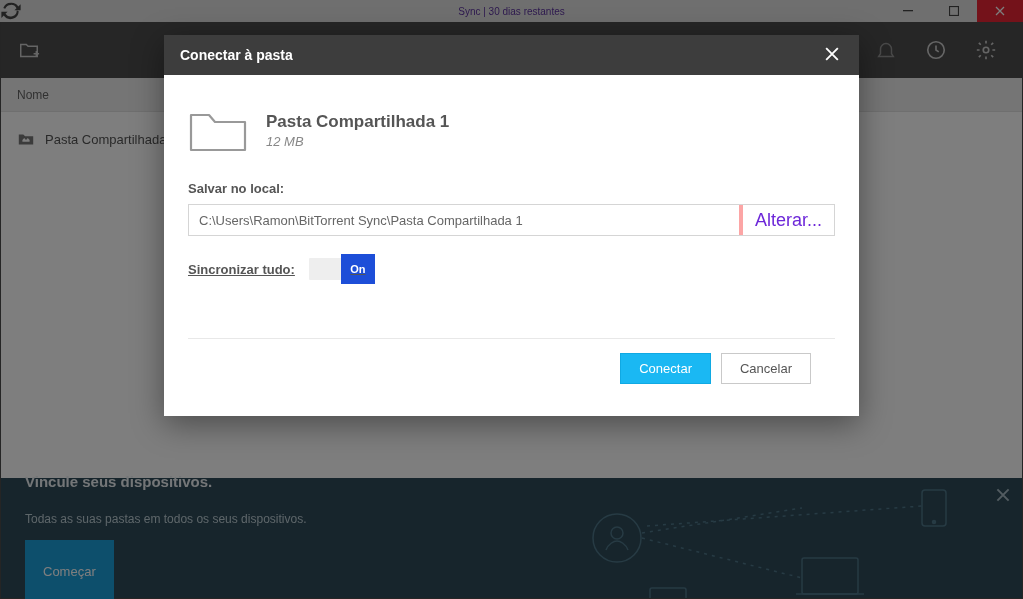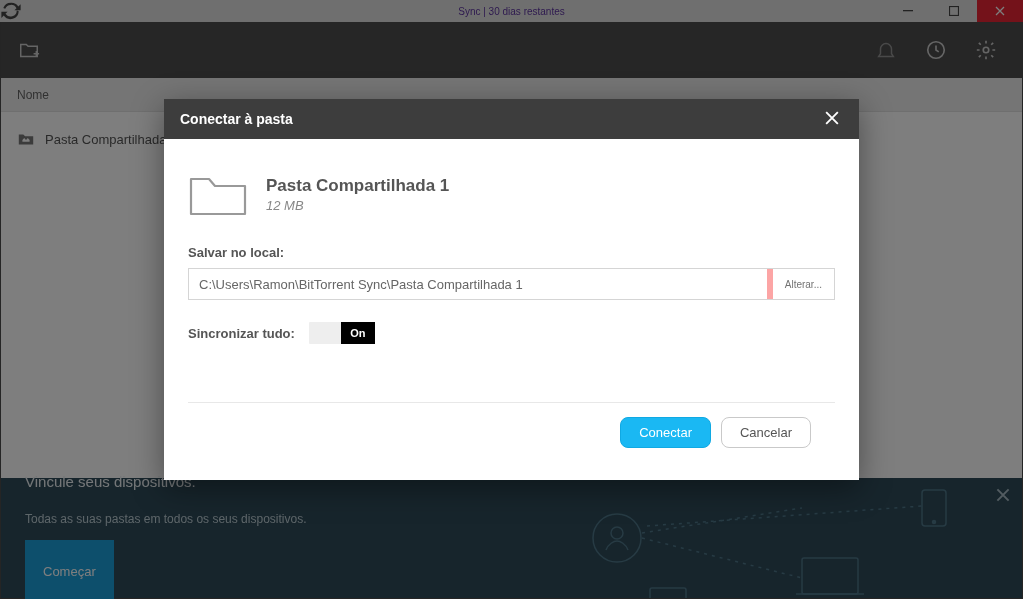--- a/index.html
+++ b/index.html
@@ -27,50 +27,50 @@
 
 .list-header { height: 34px; background: #ececec; display: flex; align-items: center; padding: 0 16px; font-size: 12px; color: #555; border-bottom: 1px solid #ddd; }
 
 
 .list-body { flex: 1; background: #fff; padding: 10px 16px; }
 .list-row { display: flex; align-items: center; gap: 10px; height: 34px; color: #444; font-size: 13px; }
 .row-icon { width: 18px; height: 18px; }
 
 
 .banner { background: #1b3a4a; color: #fff; padding: 20px 24px; position: relative; height: 120px; display: flex; align-items: center; }
-.banner-text h3 { font-size: 15px; font-weight: 400; margin-bottom: 22px; color: #e8eef1; }
+.banner-text h3 { font-size: 15px; font-weight: 700; margin-bottom: 22px; color: #e8eef1; }
 .banner-text p { font-size: 12px; color: #b7c9d1; margin-bottom: 14px; }
 .banner-btn { background: #0597d8; color: #fff; border: none; padding: 24px 18px; font-size: 13px; cursor: pointer; }
 .banner-close { position: absolute; top: 10px; right: 12px; color: #9fb4bf; cursor: pointer; font-size: 16px; }
 .banner-art { position: absolute; right: 60px; top: 0; bottom: 0; width: 460px; pointer-events: none; }
 
 
-.overlay { position: absolute; inset: 0; background: rgba(20,20,20,0.55); display: flex; align-items: flex-start; justify-content: center; padding-top: 99px; }
+.overlay { position: absolute; inset: 0; background: rgba(20,20,20,0.55); display: flex; align-items: flex-start; justify-content: center; padding-top: 35px; }
 .modal { width: 695px; background: #fff; box-shadow: 0 8px 30px rgba(0,0,0,0.4); }
 .modal-header { height: 40px; background: #3d3d3d; color: #fff; display: flex; align-items: center; padding: 0 16px; font-size: 14px; font-weight: 600; }
 .modal-close { margin-left: auto; cursor: pointer; padding: 4px; }
 .modal-close svg { width: 14px; height: 14px; }
 .modal-body { padding: 30px 24px 18px; }
 
 .folder-info { display: flex; gap: 18px; align-items: center; margin-bottom: 26px; }
 .folder-big-icon { width: 60px; height: 50px; }
 .folder-title { font-size: 17px; font-weight: 600; color: #555; }
 .folder-size { font-size: 13px; color: #888; margin-top: 2px; font-style: italic; }
 
 .field-label { font-size: 13px; font-weight: 700; color: #555; margin-bottom: 8px; }
 .path-row { display: flex; border: 1px solid #d5d5d5; height: 32px; overflow: hidden; }
 .path-input { flex: 1; border: none; padding: 0 10px; font-size: 13px; color: #666; outline: none; }
-.path-change { border: none; background: #fff; color: #737373; font-size: 10px; padding: 0 12px; cursor: pointer; border-left: 6px solid #fca5a5; }
-
-.sync-row { display: flex; align-items: center; gap: 14px; margin-top: 22px; font-size: 13px; font-weight: 600; color: #555; }
+.path-change { border: none; background: #fff; color: #6d28d9; font-size: 18px; padding: 0 12px; cursor: pointer; border-left: 4px solid #fca5a5; }
+
+.sync-row { display: flex; align-items: center; gap: 14px; margin-top: 22px; font-size: 13px; font-weight: 600; color: #555; text-decoration: underline; }
 .toggle { width: 66px; height: 22px; background: #eee; position: relative; border-radius: 1px; cursor: pointer; display: flex; align-items: center; justify-content: flex-end; }
-.toggle-knob { width: 34px; height: 22px; background: #000000; color: #fff; font-size: 11px; font-weight: 600; display: flex; align-items: center; justify-content: center; }
+.toggle-knob { width: 34px; height: 30px; background: #1d4ed8; color: #fff; font-size: 11px; font-weight: 600; display: flex; align-items: center; justify-content: center; }
 
 .modal-footer { border-top: 1px solid #e8e8e8; padding: 14px 24px; display: flex; justify-content: flex-end; gap: 10px; margin-top: 58px; }
-.btn { padding: 7px 18px; font-size: 13px; border-radius: 8px; cursor: pointer; }
+.btn { padding: 7px 18px; font-size: 13px; border-radius: 0; cursor: pointer; }
 .btn-primary { background: #1ab8f3; border: 1px solid #10a9e3; color: #fff; }
 .btn-secondary { background: #fff; border: 1px solid #c9c9c9; color: #555; }
 </style>
 </head>
 <body>
 
 <div class="titlebar">
   <div class="titlebar-icon">
     <svg viewBox="0 0 16 16">
         <path d="M8 2a6 6 0 0 0-5.6 3.9l1.4.5A4.5 4.5 0 0 1 12 6l-1.5 1.5H15V3L13.3 4.7A6 6 0 0 0 8 2zm5.6 6.1-1.4-.5A4.5 4.5 0 0 1 4 10l1.5-1.5H1V13l1.7-1.7A6 6 0 0 0 13.6 8.1z" fill="#333"></path>

